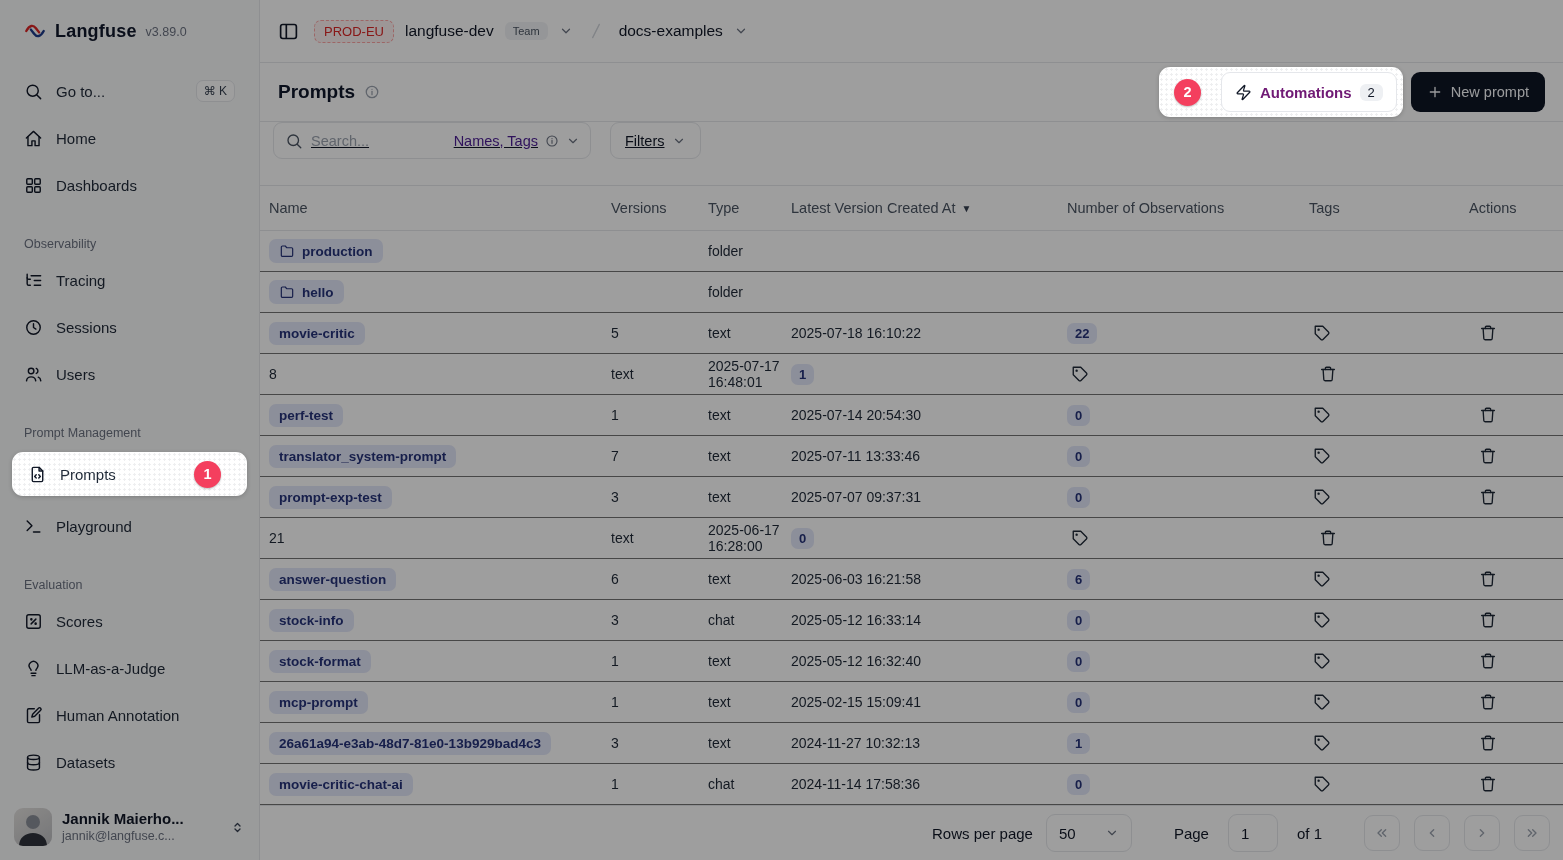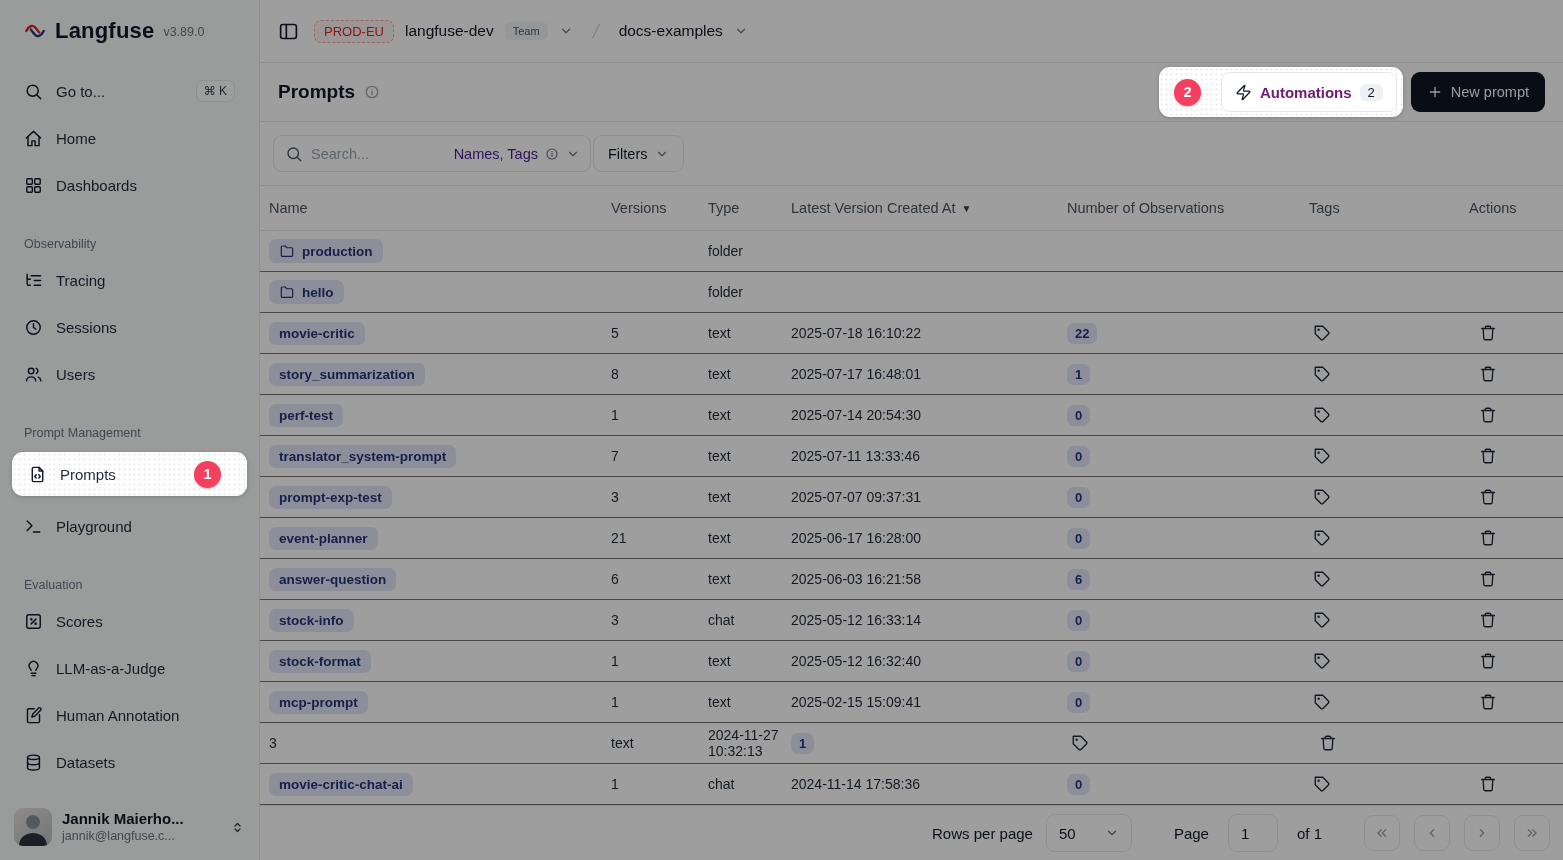--- a/index.html
+++ b/index.html
@@ -4,21 +4,21 @@
 <style>
   * { margin:0; padding:0; box-sizing:border-box; }
   html,body { background:#222; }
   body { font-family:"Liberation Sans","DejaVu Sans",sans-serif; -webkit-font-smoothing:antialiased; }
   .app { position:relative; width:1563px; height:860px; background:#fff; overflow:hidden; display:flex; color:#111827;
          --border:#e5e7eb; --muted:#6b7280; --badge-bg:#e3e7f8; --badge-tx:#26337a; }
 
   
   .sidebar { width:260px; min-width:260px; background:#f9fafb; border-right:1px solid var(--border); display:flex; flex-direction:column; }
   .logo-row { height:62px; display:flex; align-items:center; gap:9px; padding:0 24px; }
-  .logo-name { font-size:22px; font-weight:700; color:#0f172a; letter-spacing:.2px; }
+  .logo-name { font-size:18px; font-weight:700; color:#0f172a; letter-spacing:.2px; }
   .logo-ver { font-size:12.5px; color:#6b7280; margin-top:2px; }
   .nav { flex:1; padding:12px 12px 0; display:flex; flex-direction:column; }
   .nav-item { display:flex; align-items:center; gap:13px; height:34px; padding:0 12px; border-radius:8px; font-size:15px; color:#1f2937; cursor:pointer; margin-bottom:13px; }
   .nav-item .ic { color:#111827; }
   .nav-label { white-space:nowrap; }
   .goto { justify-content:flex-start; }
   .goto .kbd { margin-left:auto; border:1px solid var(--border); background:#fff; border-radius:7px; font-size:12px; color:#374151; padding:3px 7px; }
   .sec-label { font-size:12.5px; color:#6b7280; padding:0 12px; margin:22px 0 12px; }
   .ic { display:inline-flex; align-items:center; justify-content:center; }
   .ic svg { display:block; }
@@ -41,21 +41,21 @@
 
   .titlebar { height:60px; border-top:1px solid var(--border); border-bottom:1px solid var(--border); display:flex; align-items:center; padding:0 18px; }
   .page-title { font-size:19px; font-weight:700; color:#0f172a; }
   .title-info { color:#9ca3af; margin-left:9px; }
   .title-right { margin-left:auto; display:flex; align-items:center; gap:8px; }
   .btn-automations { display:flex; align-items:center; gap:8px; height:40px; padding:0 13px; background:#fff; border:1px solid var(--border); border-radius:9px; cursor:pointer; }
   .btn-automations .lbl { font-size:15px; font-weight:600; color:#701a75; }
   .count-badge { font-size:13px; color:#111827; background:#eef0f3; border-radius:6px; padding:1px 8px; }
   .btn-new { display:flex; align-items:center; gap:8px; height:40px; padding:0 16px; background:#0e1525; color:#f8fafc; border-radius:9px; font-size:14.5px; font-weight:500; cursor:pointer; }
 
-  .toolbar { height:64px; display:flex; align-items:center; gap:2px; padding:0 13px; border-bottom:1px solid var(--border); }
+  .toolbar { height:64px; display:flex; align-items:flex-start; gap:19px; padding:0 13px; border-bottom:1px solid var(--border);text-decoration:underline; }
   .searchbox { display:flex; align-items:center; height:37px; width:318px; border:1px solid var(--border); border-radius:9px; background:#fff; padding:0 10px 0 11px; gap:8px; }
   .searchbox input { border:0; outline:0; flex:1; min-width:0; font-size:14.5px; color:#111827; font-family:inherit; background:transparent; }
   .searchbox input::placeholder { color:#9ca3af; }
   .scope { display:flex; align-items:center; gap:7px; font-size:14.5px; font-weight:500; color:#4c1d95; white-space:nowrap; cursor:pointer; }
   .scope .ic, .filters .ic { color:#6b7280; }
   .filters { display:flex; align-items:center; gap:8px; height:37px; border:1px solid var(--border); border-radius:9px; padding:0 14px; font-size:14.5px; font-weight:500; color:#111827; background:#fff; cursor:pointer; }
 
   
   .thead, .trow { display:grid; grid-template-columns:342px 97px 83px 276px 242px 160px 1fr; align-items:center; padding-left:9px; }
   .thead { height:45px; border-bottom:1px solid var(--border); }
@@ -432,23 +432,20 @@
               <span class="ic">
                 <svg width="18" height="18" viewBox="0 0 24 24" fill="none" stroke="currentColor" stroke-width="1.8" stroke-linecap="round" stroke-linejoin="round">
                   <path d="M3.5 6h17"></path>
                   <path d="M8.5 6V4.4A1.4 1.4 0 0 1 9.9 3h4.2a1.4 1.4 0 0 1 1.4 1.4V6"></path>
                   <path d="m5.5 6 .9 13.4A1.7 1.7 0 0 0 8.1 21h7.8a1.7 1.7 0 0 0 1.7-1.6L18.5 6"></path>
                 </svg>
               </span>
             </span></div>
         </div>
         <div class="trow">
-          <div class="cell"><span class="name-badge">
-              <span>story_summarization</span>
-            </span></div>
           <div class="cell">8</div>
           <div class="cell">text</div>
           <div class="cell">2025-07-17 16:48:01</div>
           <div class="cell"><span class="obs-badge">1</span></div>
           <div class="cell"><span class="icon-btn">
               <span class="ic">
                 <svg width="18" height="18" viewBox="0 0 24 24" fill="none" stroke="currentColor" stroke-width="1.8" stroke-linecap="round" stroke-linejoin="round">
                   <path d="M20.6 13.3 13.3 20.6a1.9 1.9 0 0 1-2.7 0L3 13V3h10l7.6 7.6a1.9 1.9 0 0 1 0 2.7z"></path>
                   <circle cx="7.5" cy="7.5" r=".7" fill="currentColor"></circle>
                 </svg>
@@ -536,23 +533,20 @@
               <span class="ic">
                 <svg width="18" height="18" viewBox="0 0 24 24" fill="none" stroke="currentColor" stroke-width="1.8" stroke-linecap="round" stroke-linejoin="round">
                   <path d="M3.5 6h17"></path>
                   <path d="M8.5 6V4.4A1.4 1.4 0 0 1 9.9 3h4.2a1.4 1.4 0 0 1 1.4 1.4V6"></path>
                   <path d="m5.5 6 .9 13.4A1.7 1.7 0 0 0 8.1 21h7.8a1.7 1.7 0 0 0 1.7-1.6L18.5 6"></path>
                 </svg>
               </span>
             </span></div>
         </div>
         <div class="trow">
-          <div class="cell"><span class="name-badge">
-              <span>event-planner</span>
-            </span></div>
           <div class="cell">21</div>
           <div class="cell">text</div>
           <div class="cell">2025-06-17 16:28:00</div>
           <div class="cell"><span class="obs-badge">0</span></div>
           <div class="cell"><span class="icon-btn">
               <span class="ic">
                 <svg width="18" height="18" viewBox="0 0 24 24" fill="none" stroke="currentColor" stroke-width="1.8" stroke-linecap="round" stroke-linejoin="round">
                   <path d="M20.6 13.3 13.3 20.6a1.9 1.9 0 0 1-2.7 0L3 13V3h10l7.6 7.6a1.9 1.9 0 0 1 0 2.7z"></path>
                   <circle cx="7.5" cy="7.5" r=".7" fill="currentColor"></circle>
                 </svg>
@@ -666,20 +660,23 @@
               <span class="ic">
                 <svg width="18" height="18" viewBox="0 0 24 24" fill="none" stroke="currentColor" stroke-width="1.8" stroke-linecap="round" stroke-linejoin="round">
                   <path d="M3.5 6h17"></path>
                   <path d="M8.5 6V4.4A1.4 1.4 0 0 1 9.9 3h4.2a1.4 1.4 0 0 1 1.4 1.4V6"></path>
                   <path d="m5.5 6 .9 13.4A1.7 1.7 0 0 0 8.1 21h7.8a1.7 1.7 0 0 0 1.7-1.6L18.5 6"></path>
                 </svg>
               </span>
             </span></div>
         </div>
         <div class="trow">
+          <div class="cell"><span class="name-badge">
+              <span>26a61a94-e3ab-48d7-81e0-13b929bad4c3</span>
+            </span></div>
           <div class="cell">3</div>
           <div class="cell">text</div>
           <div class="cell">2024-11-27 10:32:13</div>
           <div class="cell"><span class="obs-badge">1</span></div>
           <div class="cell"><span class="icon-btn">
               <span class="ic">
                 <svg width="18" height="18" viewBox="0 0 24 24" fill="none" stroke="currentColor" stroke-width="1.8" stroke-linecap="round" stroke-linejoin="round">
                   <path d="M20.6 13.3 13.3 20.6a1.9 1.9 0 0 1-2.7 0L3 13V3h10l7.6 7.6a1.9 1.9 0 0 1 0 2.7z"></path>
                   <circle cx="7.5" cy="7.5" r=".7" fill="currentColor"></circle>
                 </svg>

